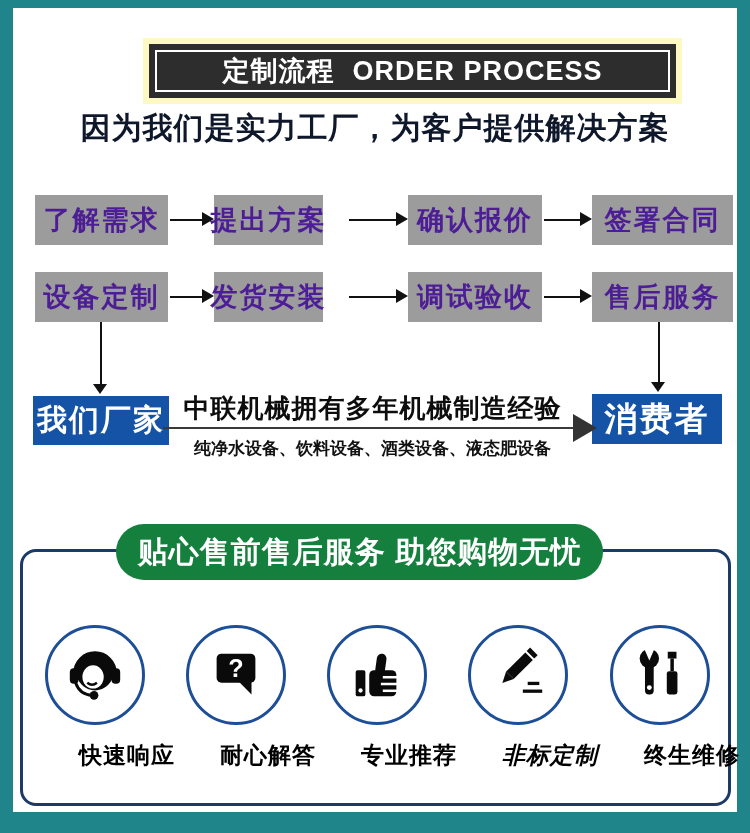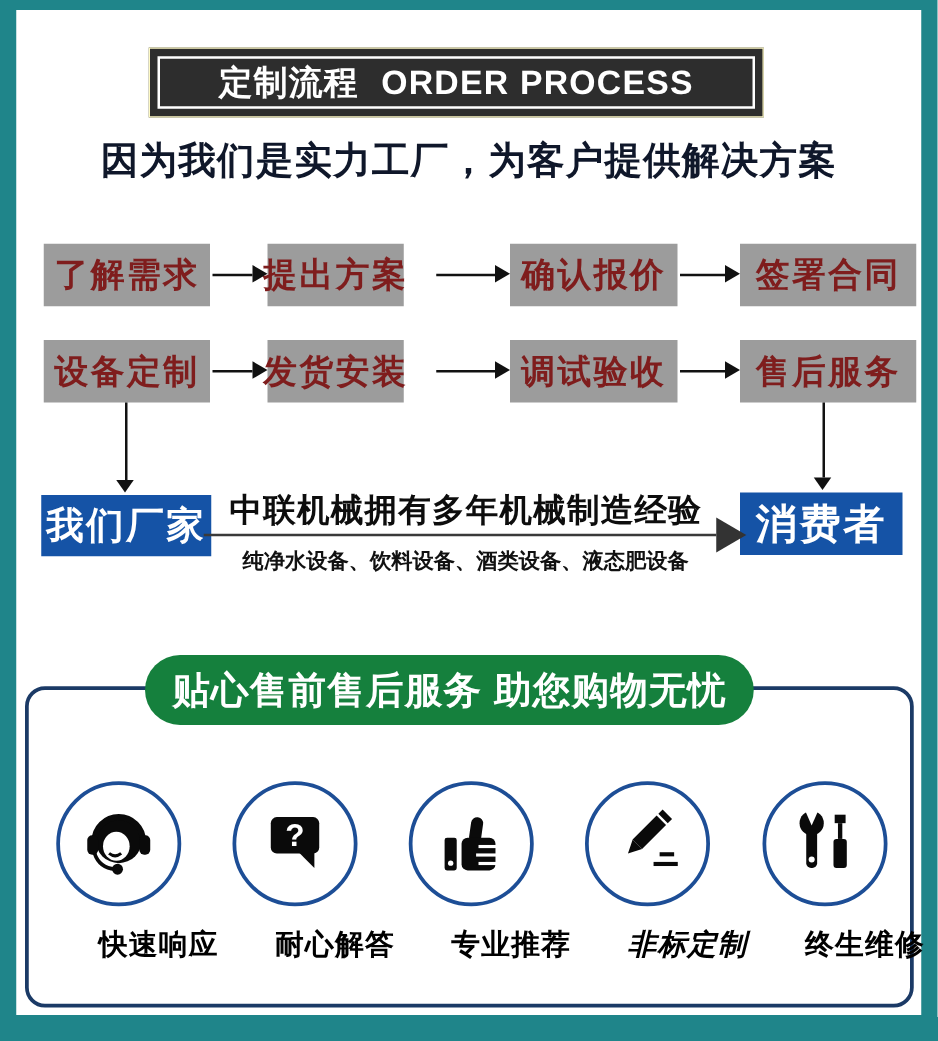--- a/index.html
+++ b/index.html
@@ -6,29 +6,29 @@
   body{
     width:750px;height:833px;position:relative;overflow:hidden;
     background:#1f858a;
     font-family:"Liberation Sans","DejaVu Sans",sans-serif;
   }
   .abs{position:absolute;}
   
   .content{left:13px;top:8px;width:724px;height:804px;background:#ffffff;}
 
   
-  .hdr{left:119px;top:38px;width:490px;height:54px;background:#2d2d2d;border:1px solid #fef9c3;}
+  .hdr{left:143px;top:38px;width:490px;height:54px;background:#2d2d2d;border:6px solid #fef9c3;padding-left:37px;}
   .hdr-inner{position:absolute;left:6px;top:6px;right:6px;bottom:6px;border:2px solid #ffffff;
     display:flex;align-items:center;justify-content:center;gap:18px;}
   .hdr-inner span{color:#ffffff;font-weight:bold;font-size:27px;letter-spacing:1px;white-space:nowrap;}
 
   .subtitle{left:0;top:108px;width:750px;text-align:center;font-size:30px;font-weight:bold;color:#0f172a;letter-spacing:1px;}
 
   
-  .box{background:#9c9c9c;color:#7f1d1d;font-weight:bold;font-size:27px;letter-spacing:2px;
+  .box{background:#9c9c9c;color:#4c1d95;font-weight:bold;font-size:27px;letter-spacing:2px;
     display:flex;align-items:center;justify-content:center;white-space:nowrap;}
   .row1{top:195px;height:50px;}
   .row2{top:272px;height:50px;}
   .c0{left:35px;width:133px;}
   .c1{left:214px;width:109px;}
   .c2{left:408px;width:134px;}
   .c3{left:592px;width:141px;}
 
   
   .harrow{height:2px;background:#111;}

